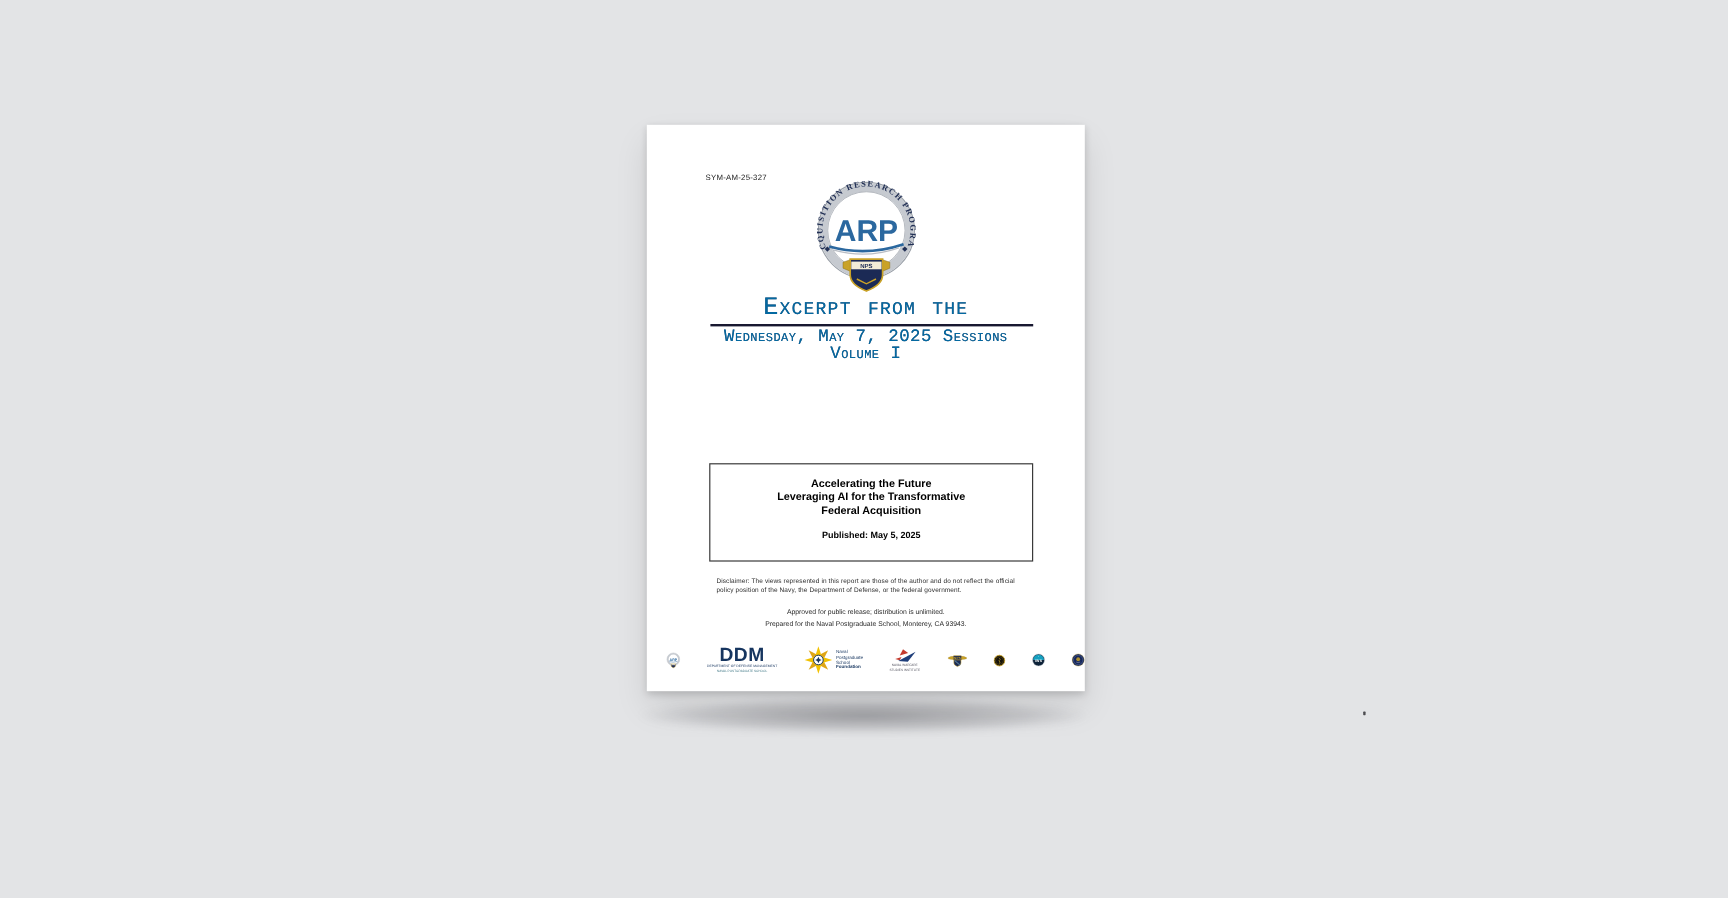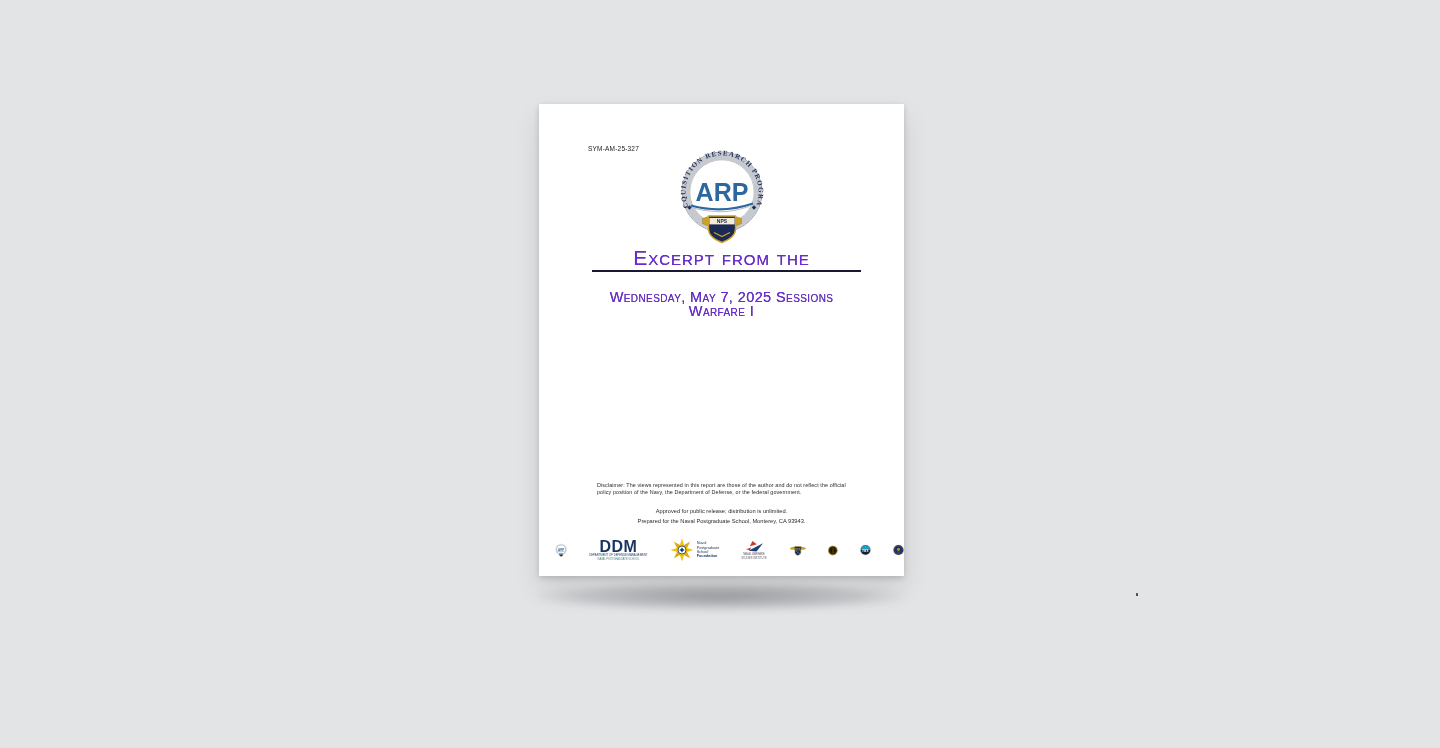--- a/index.html
+++ b/index.html
@@ -9,28 +9,28 @@
         box-shadow:0 2px 6px rgba(0,0,0,.16),0 14px 26px rgba(0,0,0,.10)}
   .pageshadow{position:absolute;left:468px;top:577px;width:504px;height:46px;
         background:radial-gradient(ellipse 50% 44% at 50% 42%,rgba(62,62,68,.42),rgba(105,105,112,.22) 55%,rgba(150,150,155,0) 75%);
         filter:blur(3px);pointer-events:none}
   .dot{position:absolute;left:1136px;top:593px;width:2px;height:3px;background:#4c4c50;border-radius:.5px}
 
   .docnum{position:absolute;left:49px;top:41px;font-size:6.5px;color:#1a1a1a;letter-spacing:.2px}
   .sealwrap{position:absolute;left:0;right:0;top:46px;display:flex;justify-content:center}
   .ringtext{text-transform:uppercase;font-family:"Liberation Serif",serif}
 
-  .titleblock{position:absolute;left:0;right:0;top:144px;text-align:center;color:#6d28d9;
-        font-family:Liberation Sans, sans-serif;font-variant:small-caps;
+  .titleblock{position:absolute;left:0;right:0;top:144px;text-align:center;color:#0369a1;
+        font-family:Liberation Mono, monospace;font-variant:small-caps;
         text-shadow:0 0 .4px rgba(46,51,85,.85)}
   .t1,.t2{font-size:21px;line-height:20px;letter-spacing:1px}
   .t3{font-size:10.5px;line-height:14px;letter-spacing:.8px}
   .t4{font-size:15.5px;line-height:15px;letter-spacing:.4px}
   .trule{height:2px;background:#181830;margin:2px 43px 0 53px}
-  .t5{font-size:14.5px;line-height:14px;letter-spacing:.4px;margin-top:18px}
+  .t5{font-size:14.5px;line-height:14px;letter-spacing:.4px;margin-top:2px}
   .t6{font-size:14.5px;line-height:14px;letter-spacing:.4px}
 
   .panel{position:absolute;left:52px;top:282px;width:268px;height:69px;padding-top:11px;
         border:1px solid #3a3a3a;text-align:center;color:#000}
   .pl{font-size:9px;font-weight:bold;line-height:11px}
   .pub{margin-top:10px;font-size:7.5px;font-weight:bold}
 
   .disclaimer{position:absolute;left:58px;top:378px;width:258px;font-size:5.4px;line-height:6.6px;
         color:#2b2b2b;letter-spacing:.1px}
   .approved{position:absolute;left:0;right:0;top:404px;text-align:center;font-size:5.7px;color:#2b2b2b}
@@ -79,23 +79,29 @@
       <rect x="33.4" y="68" width="25.2" height="6.4" fill="#f2ecd7"></rect>
       <text x="46" y="73" text-anchor="middle" font-size="5" font-weight="bold" fill="#1b2a55">NPS</text>
       <path d="M38 82.5 L46 86.5 L54 82.5" stroke="#c9a227" stroke-width="1.2" fill="none"></path>
     </svg>
   </div>
 
   <div class="titleblock">
     <div class="t1">Excerpt from the</div>
     <div class="trule"></div>
     <div class="t5">Wednesday, May 7, 2025 Sessions</div>
-    <div class="t6">Warfare I</div>
+    <div class="t6">Volume I</div>
   </div>
 
+  <div class="panel">
+    <div class="pl">Accelerating the Future</div>
+    <div class="pl">Leveraging AI for the Transformative</div>
+    <div class="pl">Federal Acquisition</div>
+    <div class="pub">Published: May 5, 2025</div>
+  </div>
 
   <div class="disclaimer">Disclaimer: The views represented in this report are those of the author and do not reflect the official policy position of the Navy, the Department of Defense, or the federal government.</div>
   <div class="approved">Approved for public release; distribution is unlimited.</div>
   <div class="prepared">Prepared for the Naval Postgraduate School, Monterey, CA 93943.</div>
 
   <div class="logorow">
 
     <svg width="29" height="31" viewBox="0 0 29 31">
       <circle cx="14.5" cy="13" r="12.6" fill="#fff" stroke="#9aa0a8" stroke-width="0.6"></circle>
       <circle cx="14.5" cy="13" r="11" fill="#fff" stroke="#c6cad0" stroke-width="3.2"></circle>

